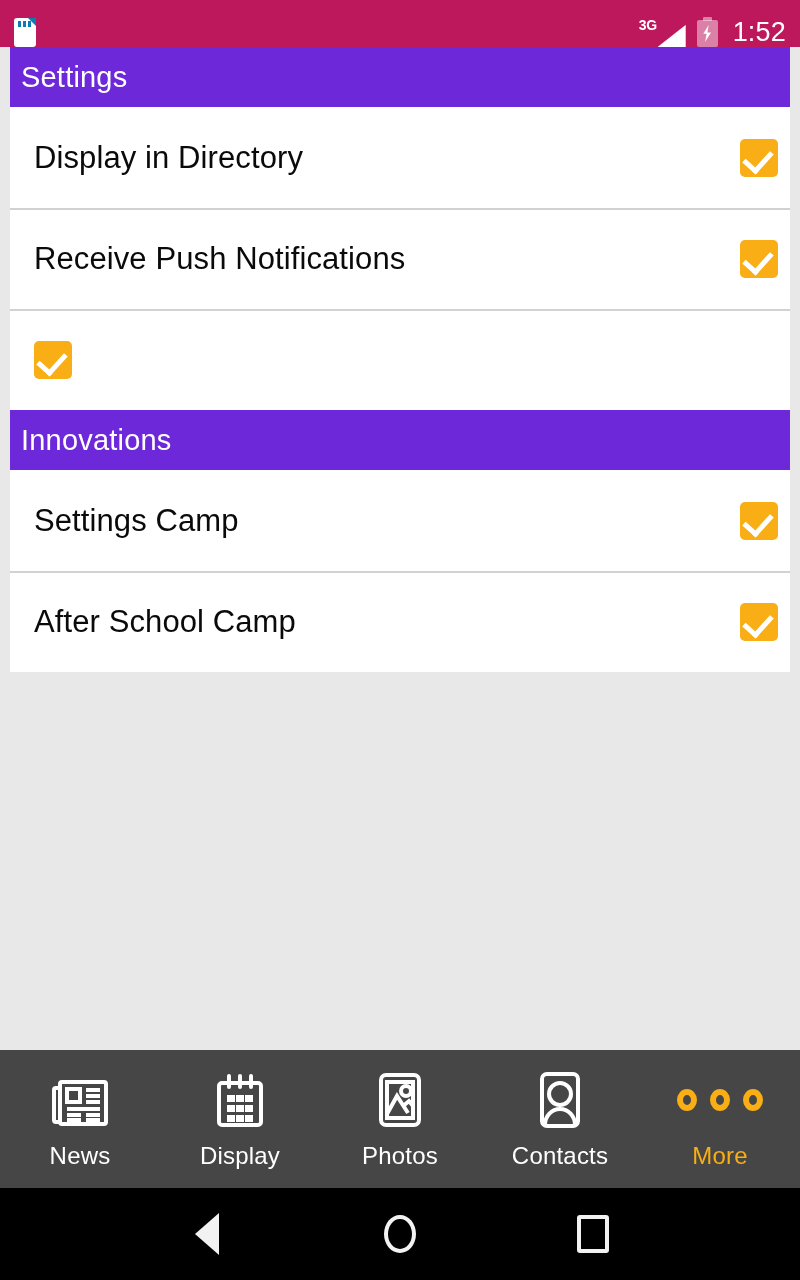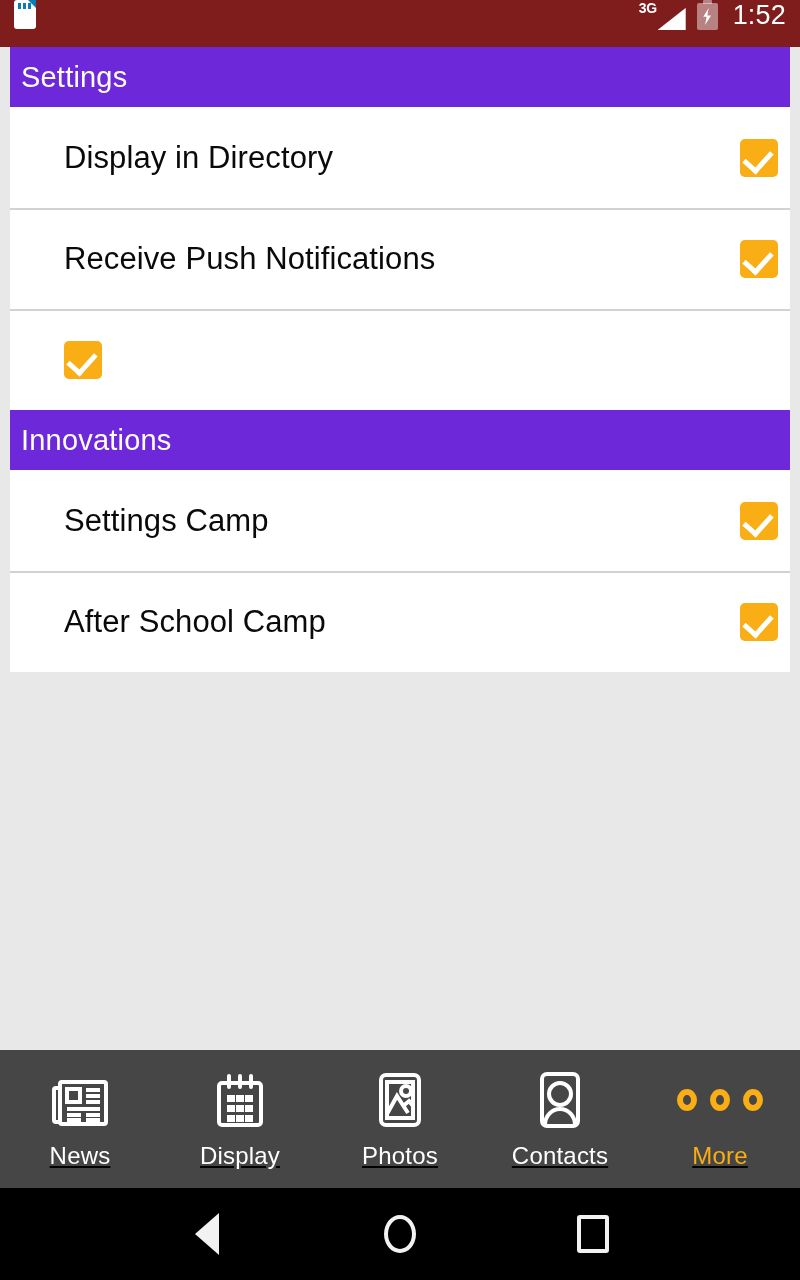--- a/index.html
+++ b/index.html
@@ -12,23 +12,23 @@
 
   body {
     font-family: "Liberation Sans", sans-serif;
     background: #e8e8e8;
     position: relative;
   }
 
   
   #status-bar {
     height: 47px;
-    background: #7f1d1d;
-    display: flex;
-    align-items: flex-start;
+    background: #be185d;
+    display: flex;
+    align-items: flex-end;
     padding: 0 14px 0 14px;
     color: #ffffff;
   }
   #status-left { display: flex; align-items: center; flex: 1; }
   #status-right { display: flex; align-items: center; gap: 11px; }
 
   .sd-icon { width: 22px; height: 29px; position: relative; }
   .sd-icon .body {
     position: absolute; left: 0; top: 0;
     width: 22px; height: 29px;
@@ -123,21 +123,21 @@
     font-size: 29px;
     font-weight: normal;
     letter-spacing: 0.2px;
   }
 
   .row {
     background: #ffffff;
     height: 101px;
     display: flex;
     align-items: center;
-    padding: 0 12px 0 54px;
+    padding: 0 12px 0 24px;
     position: relative;
   }
   .row + .row::before {
     content: "";
     position: absolute;
     left: 0; right: 0; top: 0;
     height: 2px;
     background: #d2d2d2;
   }
   .row-label {
@@ -165,21 +165,20 @@
   }
 
   
   #tab-bar {
     position: absolute;
     left: 0; right: 0;
     bottom: 92px;
     height: 138px;
     background: #464646;
     display: flex;
-    text-decoration: underline;
   }
   .tab {
     flex: 1;
     display: flex;
     flex-direction: column;
     align-items: center;
     justify-content: flex-start;
     padding-top: 14px;
     color: #ffffff;
   }

